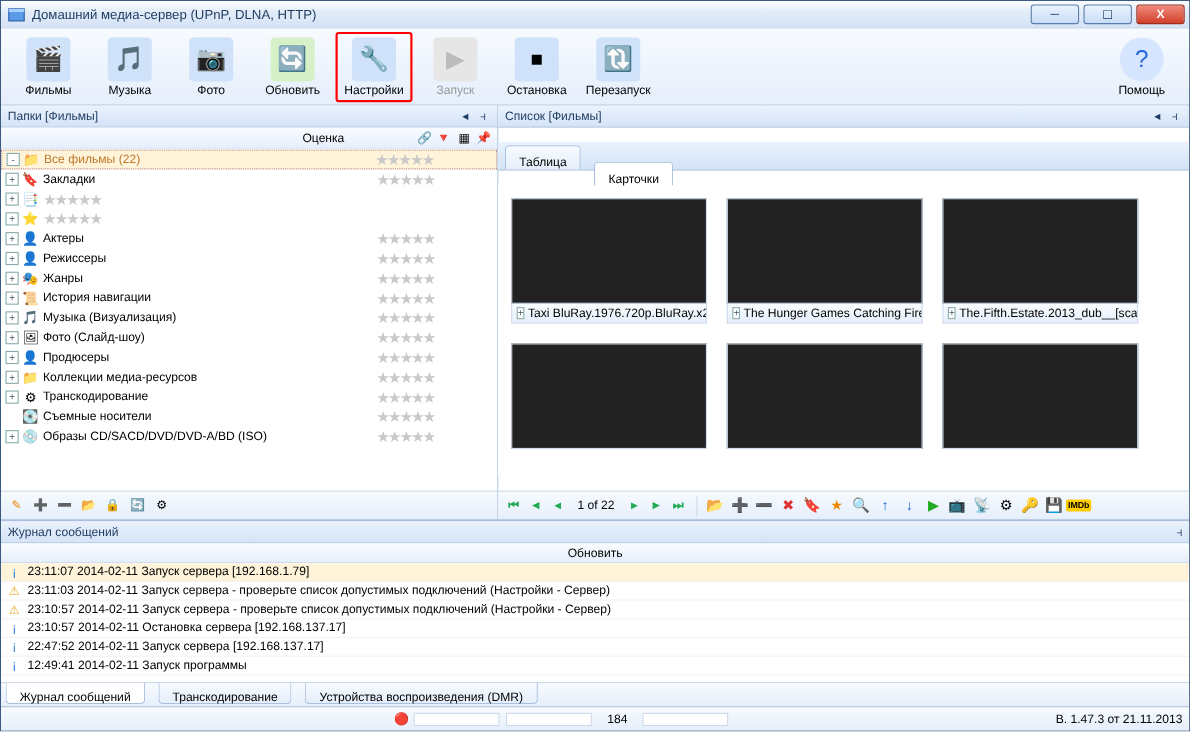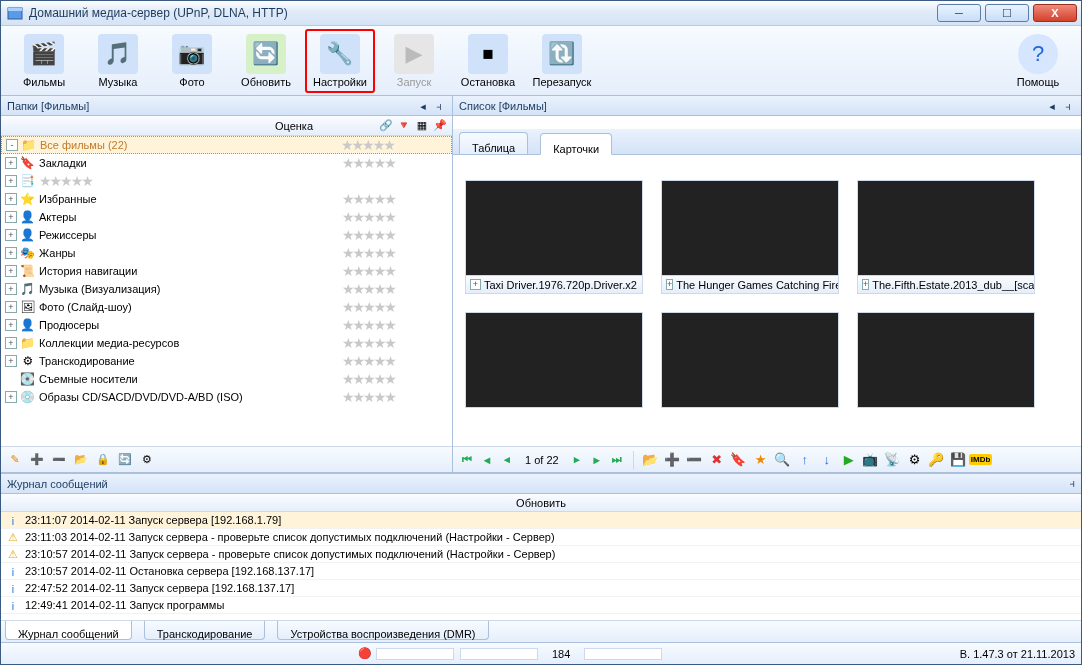--- a/index.html
+++ b/index.html
@@ -43,21 +43,21 @@
 .tree-row .ticon2 { width: 16px; height: 16px; margin-right: 3px; display: flex; align-items: center; justify-content: center; font-size: 12px; }
 .tree-row .tlabel { flex: 1; font-size: 11px; white-space: nowrap; overflow: hidden; }
 .tree-row .stars { width: 110px; color: #c9c9c9; font-size: 14px; letter-spacing: -2px; }
 .tree-row.selected { background: #fff3d9; border: 1px dotted #b88; }
 .tree-row.selected .tlabel { color: #c07a2a; }
 
 .btm-toolbar { height: 26px; background: linear-gradient(#f7fbff,#e5eefb); border-top: 1px solid #cdd9e9; display: flex; align-items: center; padding: 0 6px; gap: 6px; }
 
 .tabs-bar { height: 26px; background: linear-gradient(#eaf2fd,#d4e3f7); display: flex; align-items: flex-end; padding: 0 6px; border-bottom: 1px solid #aac0dc; }
 .tab { height: 22px; padding: 4px 12px; background: linear-gradient(#f7fbff,#e5eefb); border: 1px solid #aac0dc; border-bottom: none; border-radius: 4px 4px 0 0; margin-right: 12px; line-height: 22px; font-size: 11px; }
-.tab.active { background: #fff; font-weight: normal; border-bottom: 1px solid #fff; position: relative; top: 1px; }
+.tab.active { background: #fff; font-weight: normal; border-bottom: 1px solid #fff; position: relative; top: 15px; }
 
 .cards-area { flex: 1; background: #fff; overflow: auto; padding: 12px; }
 .cards-row { display: flex; gap: 18px; margin-bottom: 18px; }
 .card { width: 178px; }
 .thumb { width: 178px; height: 96px; background: #222; border: 1px solid #cdd9e9; display: flex; align-items: center; justify-content: center; color: #ccc; font-size: 10px; }
 .card .caption { height: 18px; background: linear-gradient(#fafcff,#e5eefb); border: 1px solid #cdd9e9; border-top: none; display: flex; align-items: center; padding: 0 4px; font-size: 11px; white-space: nowrap; overflow: hidden; }
 .card .caption .exp { width: 11px; height: 11px; border: 1px solid #8aa; background: #fff; margin-right: 3px; text-align: center; line-height: 9px; font-size: 9px; color: #456; }
 
 .pager-bar { height: 26px; background: linear-gradient(#f7fbff,#e5eefb); border-top: 1px solid #cdd9e9; display: flex; align-items: center; padding: 0 6px; gap: 4px; font-size: 11px; }
 .pager-bar .navbtn { width: 16px; text-align: center; color: #2a5; font-weight: bold; }
@@ -176,21 +176,20 @@
             <span class="stars">★★★★★</span>
           </div>
           <div class="tree-row">
             <span class="exp">+</span>
             <span class="ticon2">📑</span>
             <span class="stars">★★★★★</span>
           </div>
           <div class="tree-row">
             <span class="exp">+</span>
             <span class="ticon2">⭐</span>
-            <span class="tlabel">Избранные</span>
             <span class="stars">★★★★★</span>
           </div>
           <div class="tree-row">
             <span class="exp">+</span>
             <span class="ticon2">👤</span>
             <span class="tlabel">Актеры</span>
             <span class="stars">★★★★★</span>
           </div>
           <div class="tree-row">
             <span class="exp">+</span>
@@ -274,21 +273,21 @@
       <div class="tabs-bar">
         <div class="tab">Таблица</div>
         <div class="tab active">Карточки</div>
       </div>
       <div class="cards-area">
         <div class="cards-row" id="row1">
             <div class="card">
               <div class="thumb"></div>
               <div class="caption">
                 <span class="exp">+</span>
-                <span>Taxi Driver.1976.720p.Driver.x2</span>
+                <span>Taxi BluRay.1976.720p.BluRay.x2</span>
               </div>
             </div>
             <div class="card">
               <div class="thumb"></div>
               <div class="caption">
                 <span class="exp">+</span>
                 <span>The Hunger Games Catching Fire.</span>
               </div>
             </div>
             <div class="card">

